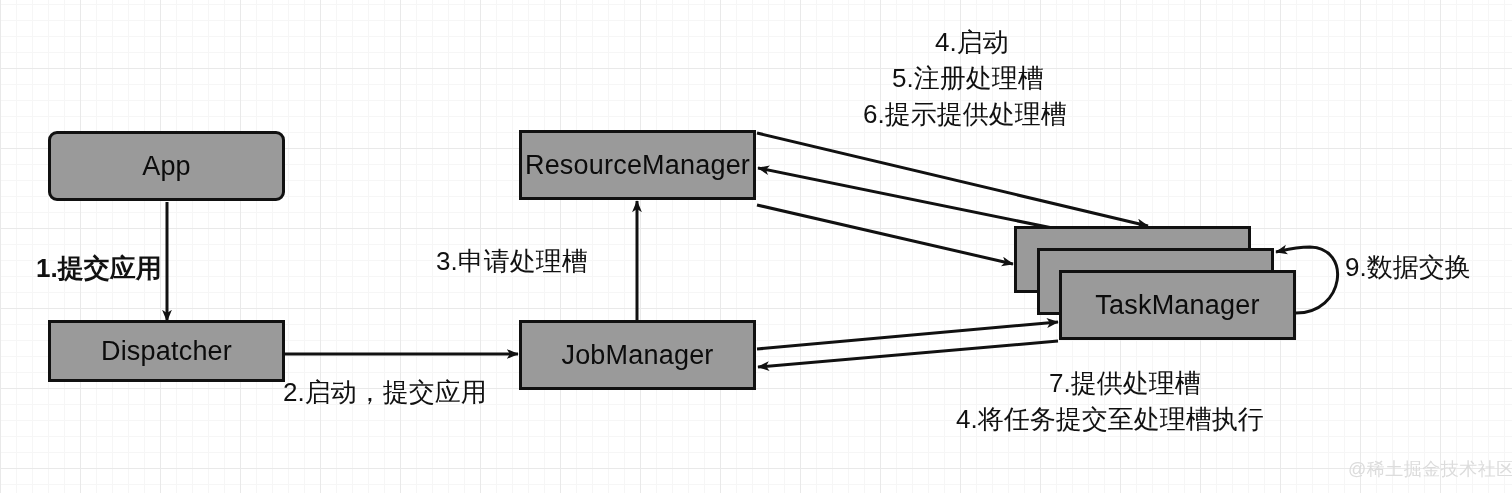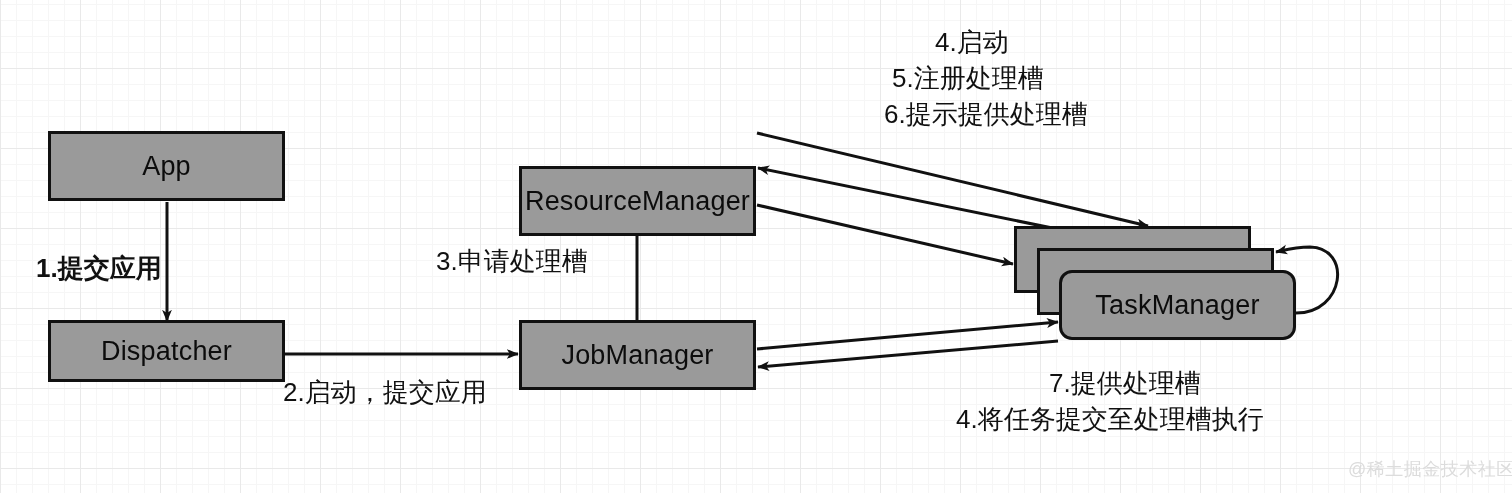--- a/index.html
+++ b/index.html
@@ -105,56 +105,57 @@
 
     <g>
       <line x1="1058" y1="341" x2="758" y2="367" stroke="#111111" stroke-width="3" marker-end="url(#ah)"></line>
     </g>
 
     <g>
       <path d="M1296,313 C1345,313 1352,248 1310,247 C1295,247 1285,250 1276,252" fill="none" stroke="#111111" stroke-width="3" marker-end="url(#ah)"></path>
     </g>
   </svg>
 
-  <div class="node" style="left:48px; top:131px; width:237px; height:70px;">
+  <div class="node" style="left:48px; top:131px; width:237px; height:70px;border-radius:9px;">
     <span>App</span>
   </div>
 
   <div class="node" style="left:48px; top:320px; width:237px; height:62px;">
     <span>Dispatcher</span>
   </div>
 
-  <div class="node" style="left:519px; top:130px; width:237px; height:70px;margin-top:36px;">
+  <div class="node" style="left:519px; top:130px; width:237px; height:70px;">
     <span>ResourceManager</span>
   </div>
 
   <div class="node" style="left:519px; top:320px; width:237px; height:70px;">
     <span>JobManager</span>
   </div>
 
   <div class="node node-blank" style="left:1014px; top:226px; width:237px; height:67px;"></div>
 
   <div class="node node-blank" style="left:1037px; top:248px; width:237px; height:67px;"></div>
 
-  <div class="node" style="left:1059px; top:270px; width:237px; height:70px;border-radius:13px;">
+  <div class="node" style="left:1059px; top:270px; width:237px; height:70px;">
     <span>TaskManager</span>
   </div>
 
   <div class="edge-label" style="left:36px; top:253px;font-weight:bold;">1.提交应用</div>
 
   <div class="edge-label" style="left:283px; top:377px;">2.启动，提交应用</div>
 
   <div class="edge-label" style="left:436px; top:246px;">3.申请处理槽</div>
 
   <div class="edge-label label-center" style="left:935px; top:27px;text-align:center;">4.启动</div>
 
   <div class="edge-label label-center" style="left:892px; top:63px;">5.注册处理槽</div>
 
-  <div class="edge-label label-center" style="left:884px; top:99px;">6.提示提供处理槽</div>
+  <div class="edge-label label-center" style="left:863px; top:99px;">6.提示提供处理槽</div>
 
   <div class="edge-label label-center" style="left:1049px; top:368px;">7.提供处理槽</div>
 
   <div class="edge-label label-center" style="left:956px; top:404px;">4.将任务提交至处理槽执行</div>
 
+  <div class="edge-label" style="left:1345px; top:252px;">9.数据交换</div>
 
   <div class="watermark" style="left:1348px; top:457px;">@稀土掘金技术社区</div>
 
 </div>
 
 </body></html>

